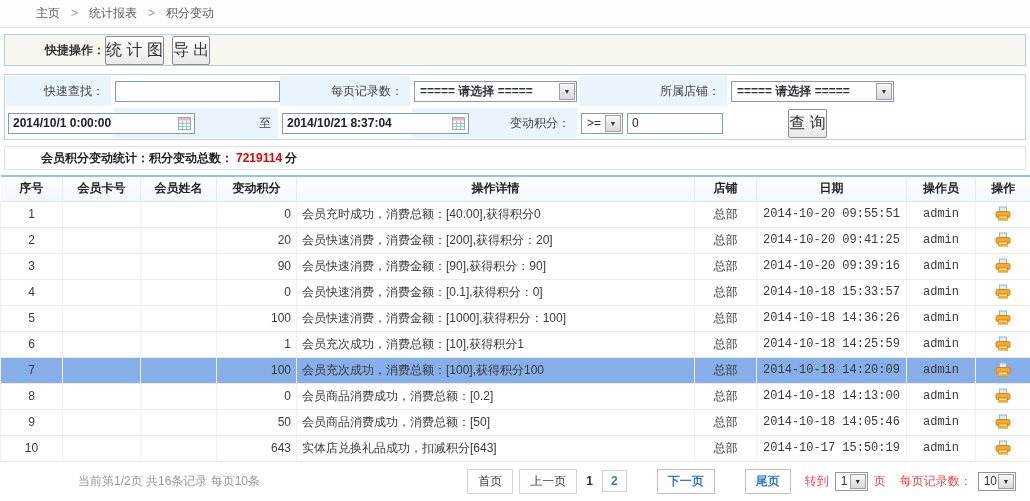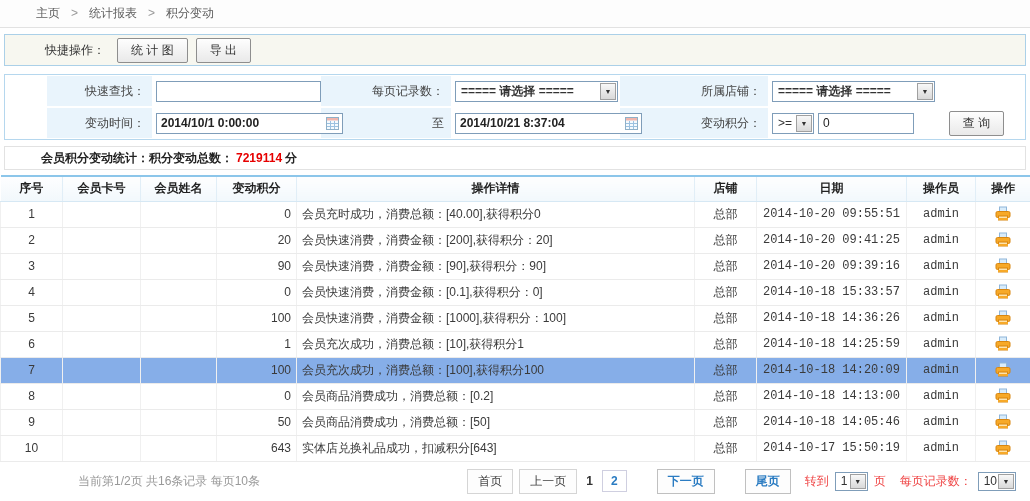--- a/index.html
+++ b/index.html
@@ -8,29 +8,29 @@
   body {
     width:1030px; height:501px; overflow:hidden; background:#fff;
     font-family:"Liberation Sans","DejaVu Sans",sans-serif; font-size:12px; color:#333;
   }
   
   .breadcrumb-bar { height:28px; line-height:27px; padding-left:36px; border-bottom:1px solid #e2e2e2; background:#fdfdfd; color:#5d5d5d; }
   .breadcrumb-bar .crumb { cursor:pointer; }
   .breadcrumb-bar .sep { margin:0 11px; color:#999; }
   
   .quick-panel { margin:6px 4px 0; border:1px solid #abd0e8; background:#f7f7f0; height:32px; display:flex; align-items:center; padding-left:40px; }
-  .quick-label { font-weight:normal; margin-right:12px; }
+  .quick-label { font-weight:bold; }
   .btn {
-    font-family:"Liberation Sans","DejaVu Sans",sans-serif; font-size:12px; color:#333;
+    font-family:"Liberation Sans","DejaVu Sans",sans-serif; font-size:16px; color:#333;
     border:1px solid #8e8e8e; border-radius:2px; background:linear-gradient(#fefefe,#e9e9e9);
-    padding:3px 13px; margin-right:8px; cursor:pointer;
+    padding:3px 0; margin-right:8px; cursor:pointer;
   }
   
   .filter-panel { margin:8px 4px 0; border:1px solid #b5d7ee; background:#fff; padding:1px; }
-  .filter-row { display:grid; grid-template-columns:105px 165px 130px 165px 148px 165px 1fr; gap:2px; background:#fff;margin-left:41px; }
+  .filter-row { display:grid; grid-template-columns:105px 165px 130px 165px 148px 165px 1fr; gap:2px; background:#fff; }
   .filter-row + .filter-row { margin-top:2px; }
   .f-label { background:#e9f4fc; height:30px; display:flex; align-items:center; justify-content:flex-end; padding-right:7px; color:#444; }
   .f-ctrl { background:#fff; height:30px; display:flex; align-items:center; gap:4px; padding-left:2px; }
   .f-action { background:#fff; height:30px; display:flex; align-items:center; justify-content:center; }
   .text-input {
     border:1px solid #7f9db9; height:21px; padding:1px 4px; width:187px;
     font-family:"Liberation Sans","DejaVu Sans",sans-serif; font-size:12px; color:#222;
   }
   .date-wrap { position:relative; }
   .date-wrap .text-input { font-weight:bold; padding-right:20px; }
@@ -99,21 +99,20 @@
     <div class="f-label">所属店铺：</div>
     <div class="f-ctrl">
       <span class="sel sel-wide">
         <span>===== 请选择 =====</span>
         <span class="sel-arrow">▼</span>
       </span>
     </div>
     <div class="f-action"></div>
   </div>
   <div class="filter-row">
-    <div class="f-label">变动时间：</div>
     <div class="f-ctrl">
       <span class="date-wrap">
         <input class="text-input" value="2014/10/1 0:00:00" style="">
         <span class="cal-icon">
           <svg width="13" height="13" viewBox="0 0 13 13">
               <rect x="0.5" y="0.5" width="12" height="12" fill="#f4fafe" stroke="#8fb0c8"></rect>
               <rect x="1" y="1" width="11" height="2.5" fill="#f0b6ad"></rect>
               <path d="M1 6.5h11M1 9.5h11M4.5 4v8M8.5 4v8" stroke="#9cc1e0" stroke-width="1" fill="none"></path>
             </svg>
         </span>

